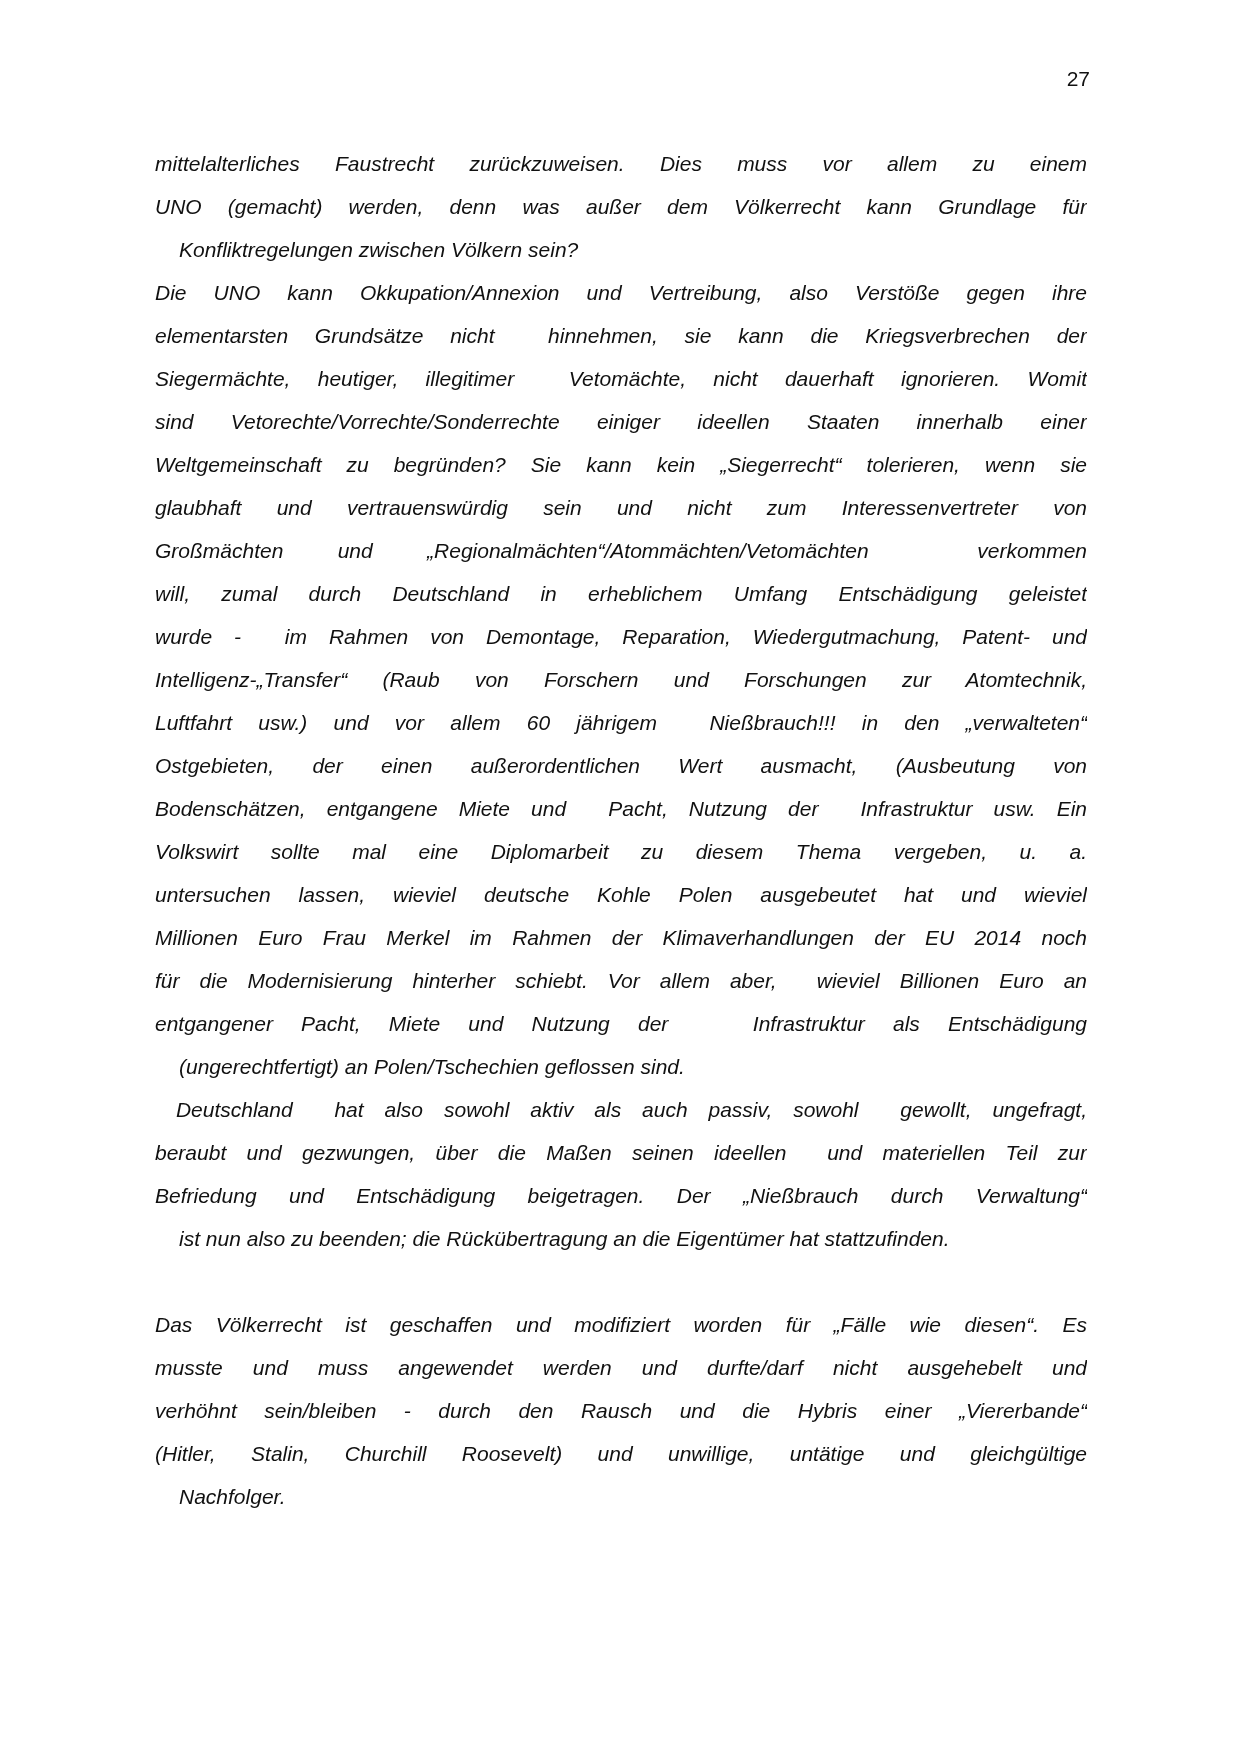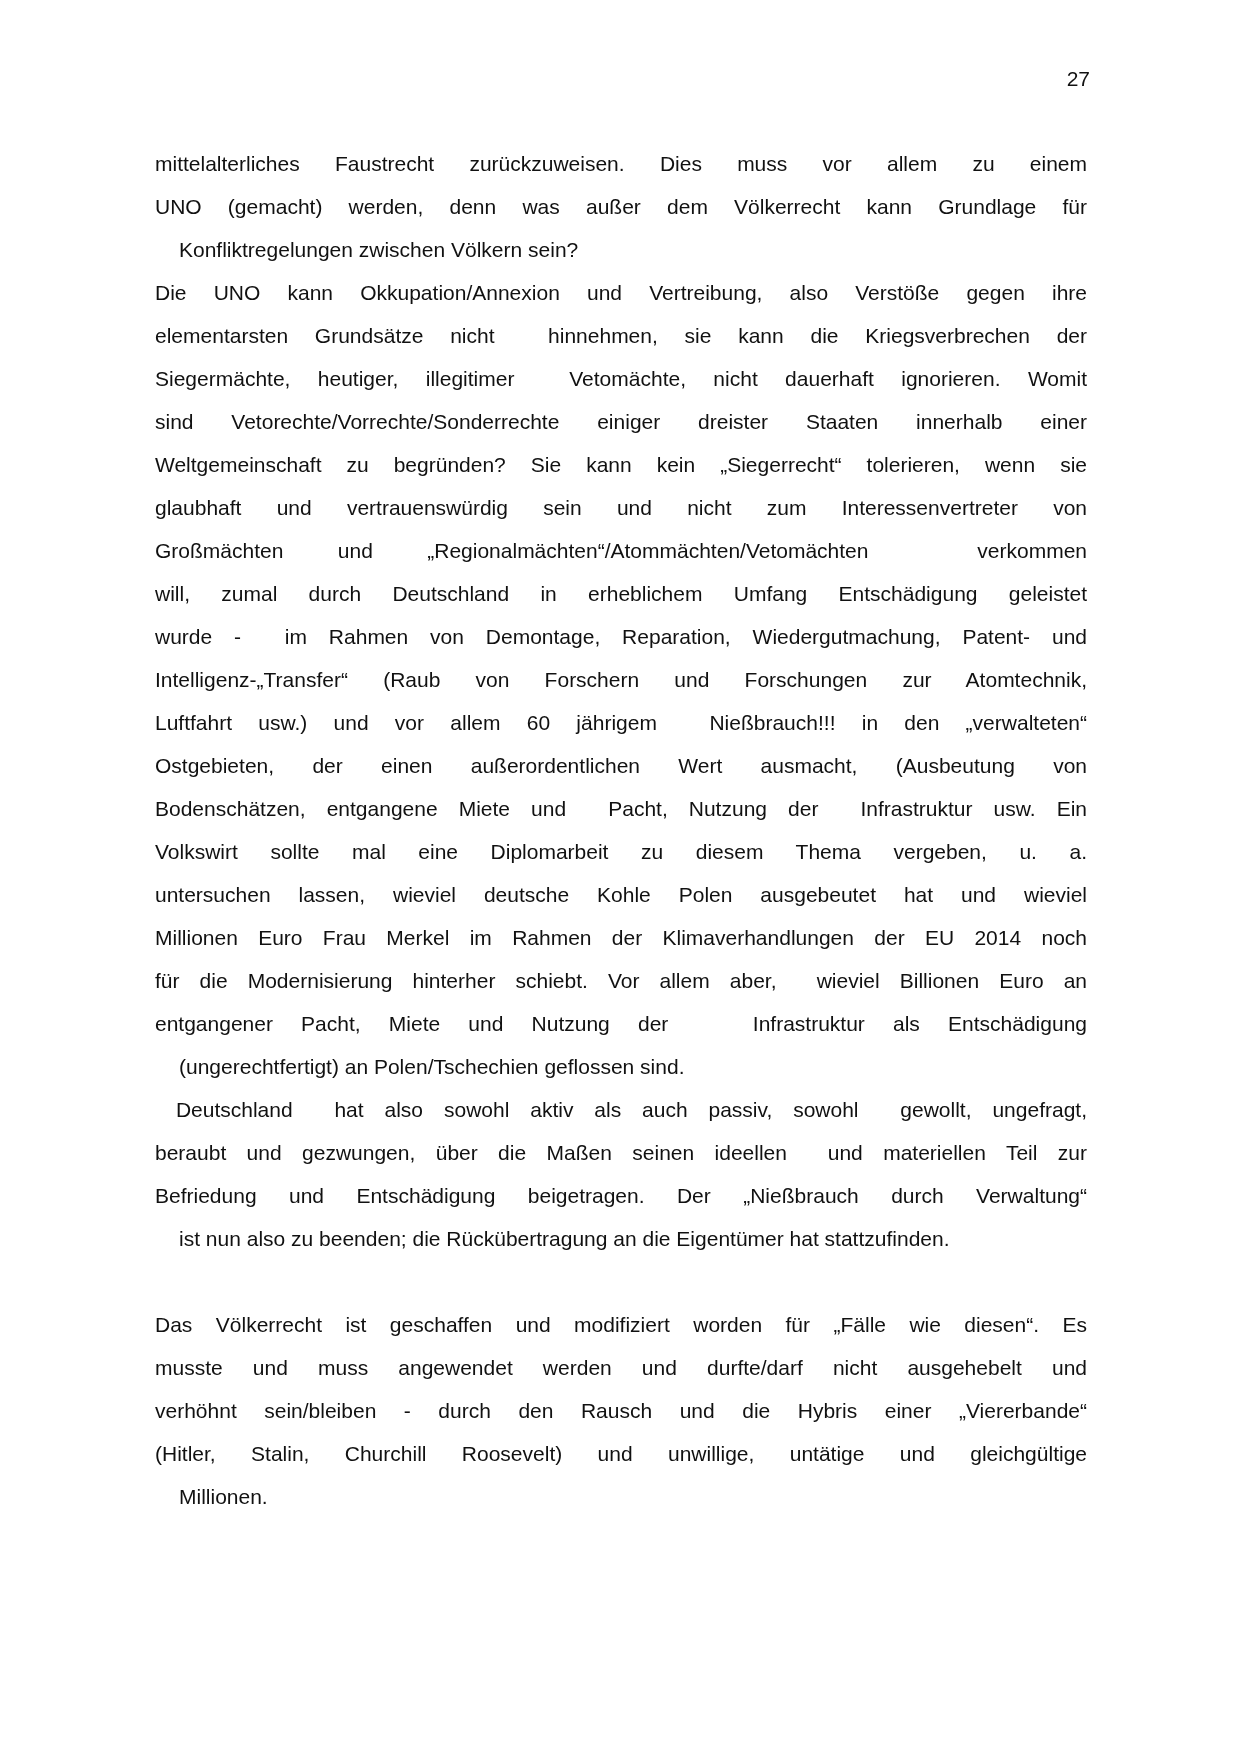--- a/index.html
+++ b/index.html
@@ -28,20 +28,21 @@
     line-height: 26px;
     color: #111111;
   }
   .doc-body {
     position: absolute;
     left: 155px;
     top: 142px;
     width: 932px;
     font-size: 21px;
     color: #111111;
+    font-style: italic;
   }
   .line {
     height: 43px;
     line-height: 43px;
     white-space: pre-wrap;
     overflow: hidden;
     text-align: justify;
     -moz-text-align-last: justify;
     text-align-last: justify;
   }
@@ -59,21 +60,21 @@
 
 <div class="page">
   <div class="page-number">27</div>
   <div class="doc-body" id="doc-body">
       <div class="line">mittelalterliches Faustrecht zurückzuweisen. Dies muss vor allem zu einem</div>
       <div class="line">UNO (gemacht) werden, denn was außer dem Völkerrecht kann Grundlage für</div>
       <div class="line last">Konfliktregelungen zwischen Völkern sein?</div>
       <div class="line">Die UNO kann Okkupation/Annexion und Vertreibung, also Verstöße gegen ihre</div>
       <div class="line">elementarsten Grundsätze nicht  hinnehmen, sie kann die Kriegsverbrechen der</div>
       <div class="line">Siegermächte, heutiger, illegitimer  Vetomächte, nicht dauerhaft ignorieren. Womit</div>
-      <div class="line">sind Vetorechte/Vorrechte/Sonderrechte einiger dreister Staaten innerhalb einer</div>
+      <div class="line">sind Vetorechte/Vorrechte/Sonderrechte einiger ideellen Staaten innerhalb einer</div>
       <div class="line">Weltgemeinschaft zu begründen? Sie kann kein „Siegerrecht“ tolerieren, wenn sie</div>
       <div class="line">glaubhaft und vertrauenswürdig sein und nicht zum Interessenvertreter von</div>
       <div class="line">Großmächten und „Regionalmächten“/Atommächten/Vetomächten  verkommen</div>
       <div class="line">will, zumal durch Deutschland in erheblichem Umfang Entschädigung geleistet</div>
       <div class="line">wurde -  im Rahmen von Demontage, Reparation, Wiedergutmachung, Patent- und</div>
       <div class="line">Intelligenz-„Transfer“ (Raub von Forschern und Forschungen zur Atomtechnik,</div>
       <div class="line">Luftfahrt usw.) und vor allem 60 jährigem  Nießbrauch!!! in den „verwalteten“</div>
       <div class="line">Ostgebieten, der einen außerordentlichen Wert ausmacht, (Ausbeutung von</div>
       <div class="line">Bodenschätzen, entgangene Miete und  Pacht, Nutzung der  Infrastruktur usw. Ein</div>
       <div class="line">Volkswirt sollte mal eine Diplomarbeit zu diesem Thema vergeben, u. a.</div>
@@ -84,15 +85,15 @@
       <div class="line last">(ungerechtfertigt) an Polen/Tschechien geflossen sind.</div>
       <div class="line"> Deutschland  hat also sowohl aktiv als auch passiv, sowohl  gewollt, ungefragt,</div>
       <div class="line">beraubt und gezwungen, über die Maßen seinen ideellen  und materiellen Teil zur</div>
       <div class="line">Befriedung und Entschädigung beigetragen. Der „Nießbrauch durch Verwaltung“</div>
       <div class="line last">ist nun also zu beenden; die Rückübertragung an die Eigentümer hat stattzufinden.</div>
       <div class="line blank"></div>
       <div class="line">Das Völkerrecht ist geschaffen und modifiziert worden für „Fälle wie diesen“. Es</div>
       <div class="line">musste und muss angewendet werden und durfte/darf nicht ausgehebelt und</div>
       <div class="line">verhöhnt sein/bleiben - durch den Rausch und die Hybris einer „Viererbande“</div>
       <div class="line">(Hitler, Stalin, Churchill Roosevelt) und unwillige, untätige und gleichgültige</div>
-      <div class="line last">Millionen.</div>
+      <div class="line last">Nachfolger.</div>
     </div>
 </div>
 
 </body></html>

